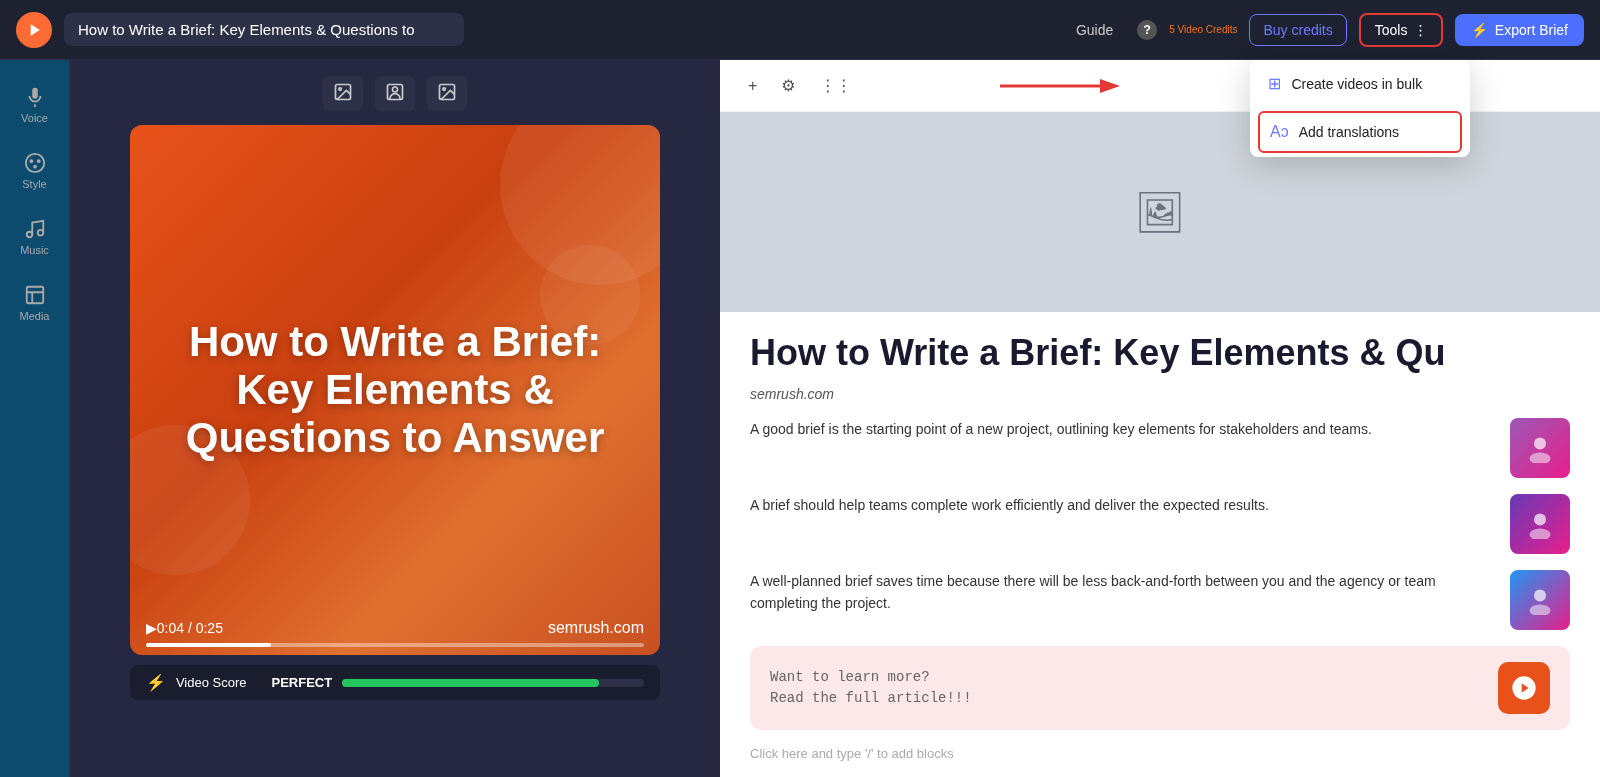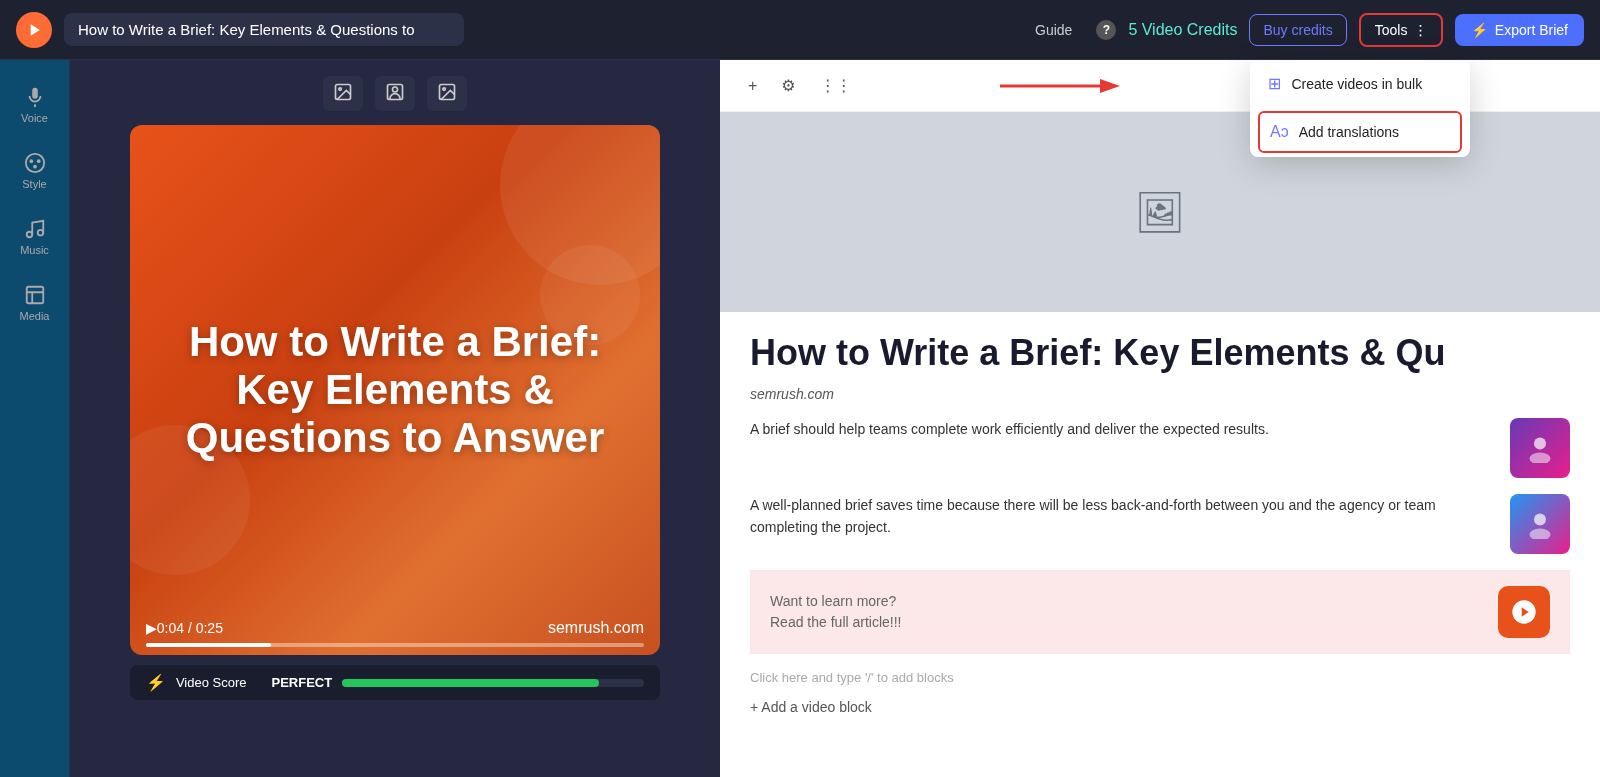--- a/index.html
+++ b/index.html
@@ -26,21 +26,21 @@
     .header-right { display: flex; align-items: center; gap: 12px; }
     .guide-btn {
       background: none; border: none; color: #ccc; font-size: 14px;
       cursor: pointer; display: flex; align-items: center; gap: 24px;
     }
     .guide-circle {
       width: 20px; height: 20px; border-radius: 50%; background: #555;
       display: flex; align-items: center; justify-content: center;
       color: #fff; font-size: 12px; font-weight: bold;
     }
-    .credits-text { color: #5eead4; font-size: 16px; }
+    .credits-text { color: #f97316; font-size: 10px; }
     .buy-credits-btn {
       background: transparent; border: 1.5px solid #6c7aff; color: #6c7aff;
       border-radius: 8px; padding: 7px 13px; font-size: 14px; cursor: pointer;
     }
     .tools-btn {
       background: transparent; border: 2.5px solid #e53935; color: #fff;
       border-radius: 8px; padding: 7px 14px; font-size: 14px; cursor: pointer;
       display: flex; align-items: center; gap: 6px;
     }
     .export-btn {
@@ -149,23 +149,24 @@
       width: 60px; height: 60px; border-radius: 8px; background: #e8e0f0;
       flex-shrink: 0; display: flex; align-items: center; justify-content: center;
       overflow: hidden;
     }
     .thumb-img-1 { background: linear-gradient(135deg, #9b59b6, #e91e8c); }
     .thumb-img-2 { background: linear-gradient(135deg, #673ab7, #e91e8c); }
     .thumb-img-3 { background: linear-gradient(135deg, #2196F3, #e91e8c); }
 
     
     .cta-block {
-      background: #fce8e8; border-radius: 0; padding: 16px 20px;
+      background: #fce8e8; border-radius: 12px; padding: 16px 20px;
       display: flex; align-items: center; justify-content: space-between;
       margin-bottom: 16px;
+      font-family: Liberation Mono, monospace;
     }
     .cta-text { font-size: 14px; color: #666; line-height: 1.5; }
     .cta-icon-btn {
       width: 52px; height: 52px; background: #e8521a; border-radius: 10px;
       display: flex; align-items: center; justify-content: center;
       flex-shrink: 0;
     }
 
     .add-block-hint { font-size: 13px; color: #aaa; margin-bottom: 4px; }
     .add-video-block-btn {
@@ -344,20 +345,29 @@
     <div class="content-inner">
 
       <div class="article-image-placeholder">
         <span class="img-icon">🖼</span>
       </div>
 
       <div class="article-content">
         <h1 class="article-title">How to Write a Brief: Key Elements &amp; Qu</h1>
         <p class="article-domain">semrush.com</p>
 
+        <div class="article-row">
+          <p class="article-paragraph" style="margin:0;flex:1">A good brief is the starting point of a new project, outlining key elements for stakeholders and teams.</p>
+          <div class="article-thumb thumb-img-1">
+            <svg width="30" height="30" viewBox="0 0 40 40">
+                <circle cx="20" cy="14" r="8" fill="rgba(255,255,255,0.7)"></circle>
+                <ellipse cx="20" cy="34" rx="14" ry="8" fill="rgba(255,255,255,0.5)"></ellipse>
+              </svg>
+          </div>
+        </div>
 
         <div class="article-row">
           <p class="article-paragraph" style="margin:0;flex:1">A brief should help teams complete work efficiently and deliver the expected results.</p>
           <div class="article-thumb thumb-img-2">
             <svg width="30" height="30" viewBox="0 0 40 40">
                 <circle cx="20" cy="14" r="8" fill="rgba(255,255,255,0.7)"></circle>
                 <ellipse cx="20" cy="34" rx="14" ry="8" fill="rgba(255,255,255,0.5)"></ellipse>
               </svg>
           </div>
         </div>

